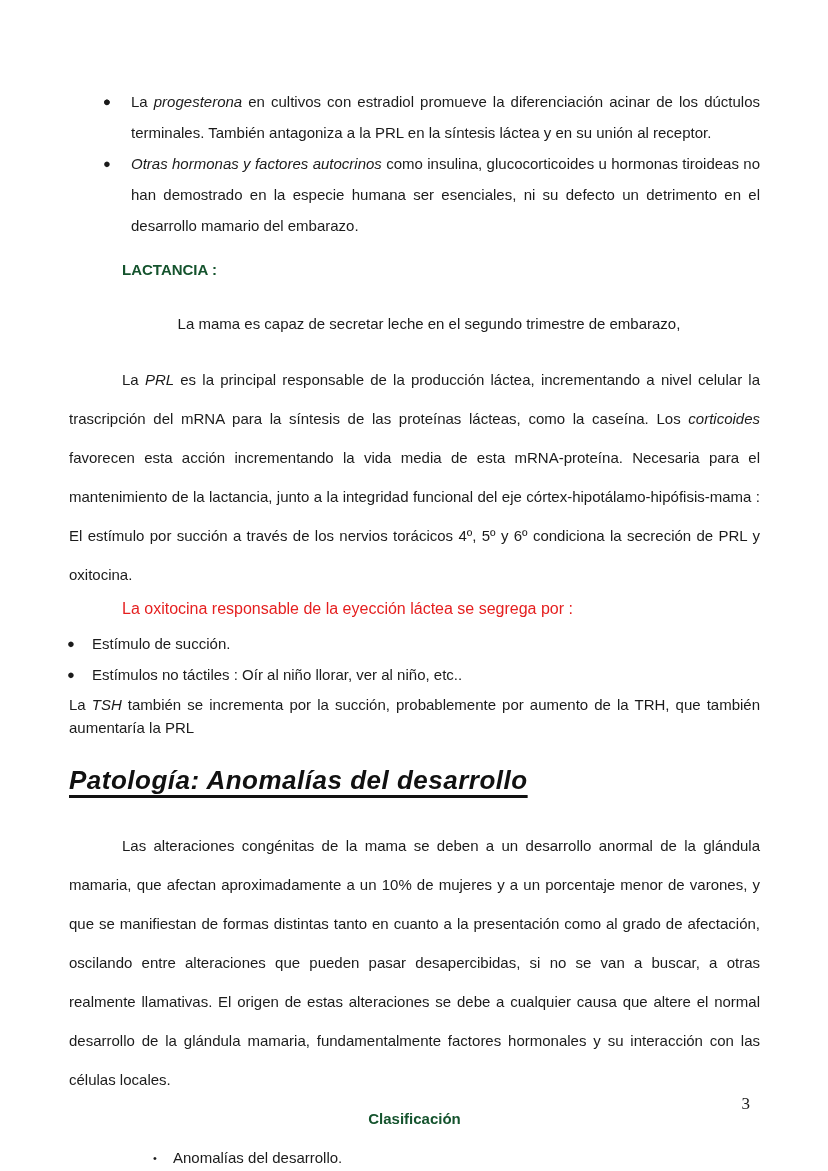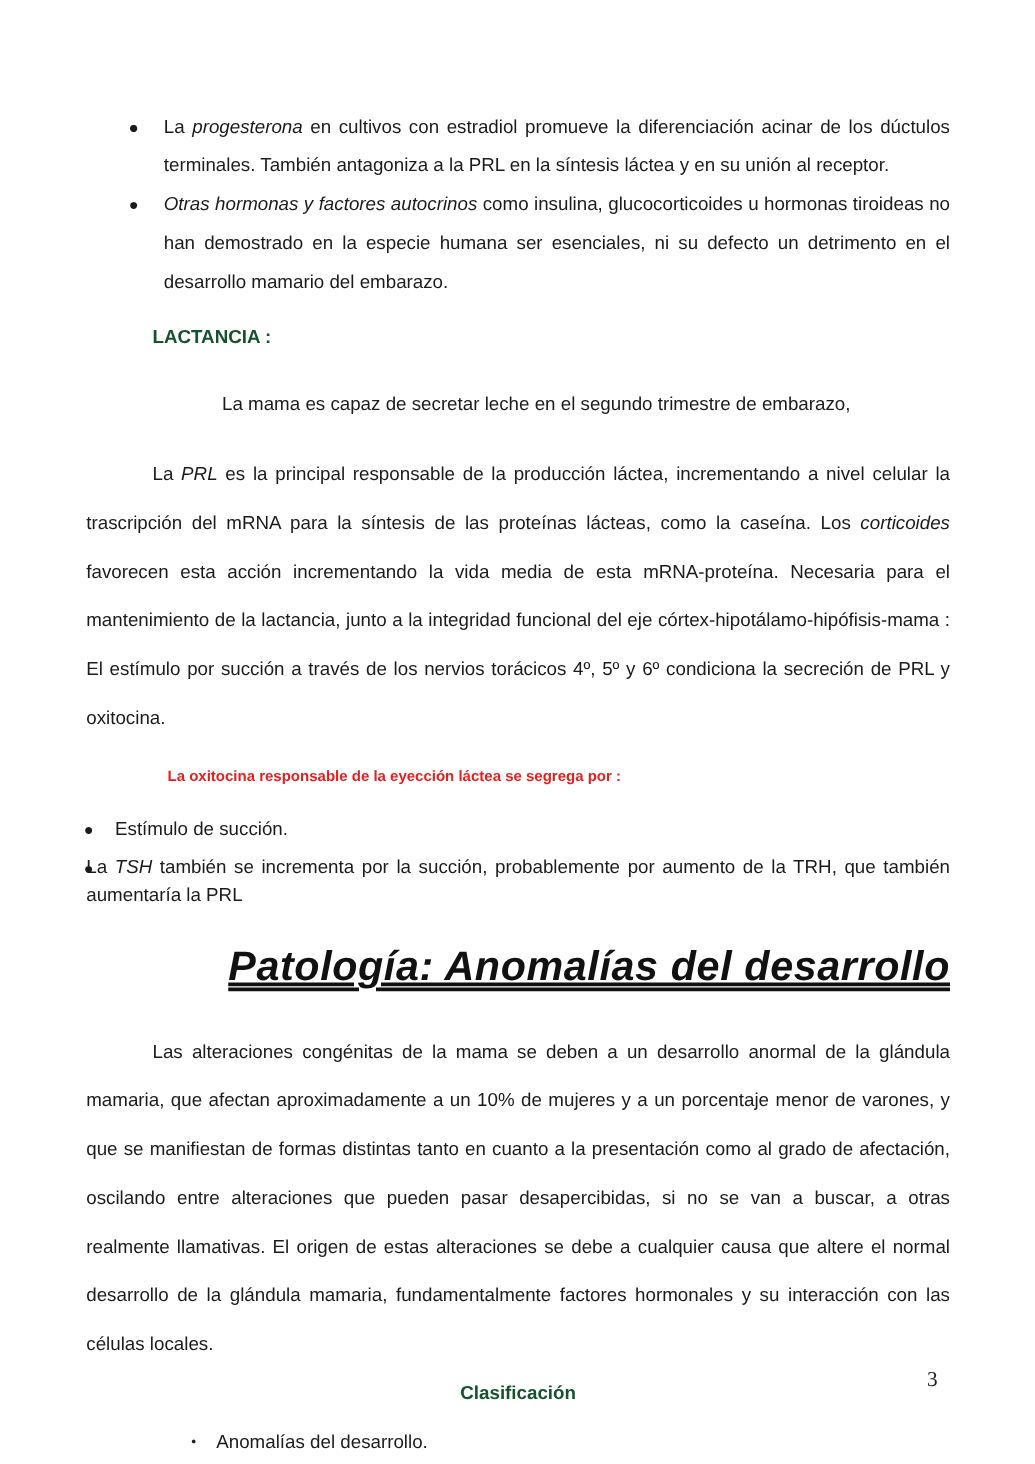--- a/index.html
+++ b/index.html
@@ -48,24 +48,24 @@
     margin: 0;
     font-size: 15px;
     line-height: 30px;
   }
   .h-lactancia {
     margin-top: 14px;
     padding-left: 53px;
   }
   .h-red {
     color: #e51f1f;
-    font-weight: bold;
-    margin: 12px;
+    font-weight: normal;
+    margin: 0;
     padding-left: 53px;
-    font-size: 12px;
+    font-size: 16px;
     line-height: 30px;
   }
 
   
   p.body {
     margin: 0;
     line-height: 39px;
     text-align: justify;
     text-indent: 53px;
   }
@@ -98,27 +98,26 @@
   }
   p.tsh {
     margin: 3px 0 0 0;
     line-height: 23px;
     text-align: justify;
   }
 
   
   h1.big-title {
     margin: 26px 0 30px 0;
-    text-align: right;
-    font-size: 33px;
+    text-align: left;
+    font-size: 26px;
     font-weight: bold;
     font-style: italic;
     color: #111111;
     letter-spacing: 0.5px;
-    text-decoration: underline;
   }
   h1.big-title .u {
     text-decoration: underline;
     text-decoration-thickness: 2.5px;
     text-underline-offset: 6px;
   }
 
   .h-clasif { margin-top: 5px; text-align: center; }
   p.clasif-intro { margin-top: 2px; }
 
@@ -179,20 +178,21 @@
 
   <h3 class="h-red">La oxitocina  responsable de la eyección láctea se segrega por :</h3>
 
   <ul class="midlist">
     <li>
       <span class="bullet">●</span>
       <span>Estímulo de succión.</span>
     </li>
     <li>
       <span class="bullet">●</span>
+      <span>Estímulos no táctiles : Oír al niño llorar, ver al niño, etc..</span>
     </li>
   </ul>
 
   <p class="tsh"><span>La </span><span class="it">TSH</span><span>  también se incrementa por la succión, probablemente por aumento de la TRH, que también aumentaría la PRL</span></p>
 
   <h1 class="big-title">
     <span class="u">Patología: Anomalías del desarrollo</span>
   </h1>
 
   <p class="body">Las alteraciones congénitas de la mama se deben a un desarrollo anormal de la glándula mamaria, que afectan aproximadamente a un 10% de mujeres y a un porcentaje menor de varones, y que se manifiestan de formas distintas tanto en cuanto a la presentación como al grado de afectación, oscilando entre alteraciones que pueden pasar desapercibidas, si no se van a buscar, a otras realmente llamativas. El origen de estas alteraciones se debe a cualquier causa que altere el normal desarrollo de la glándula mamaria, fundamentalmente factores hormonales y su interacción con las células locales.</p>

